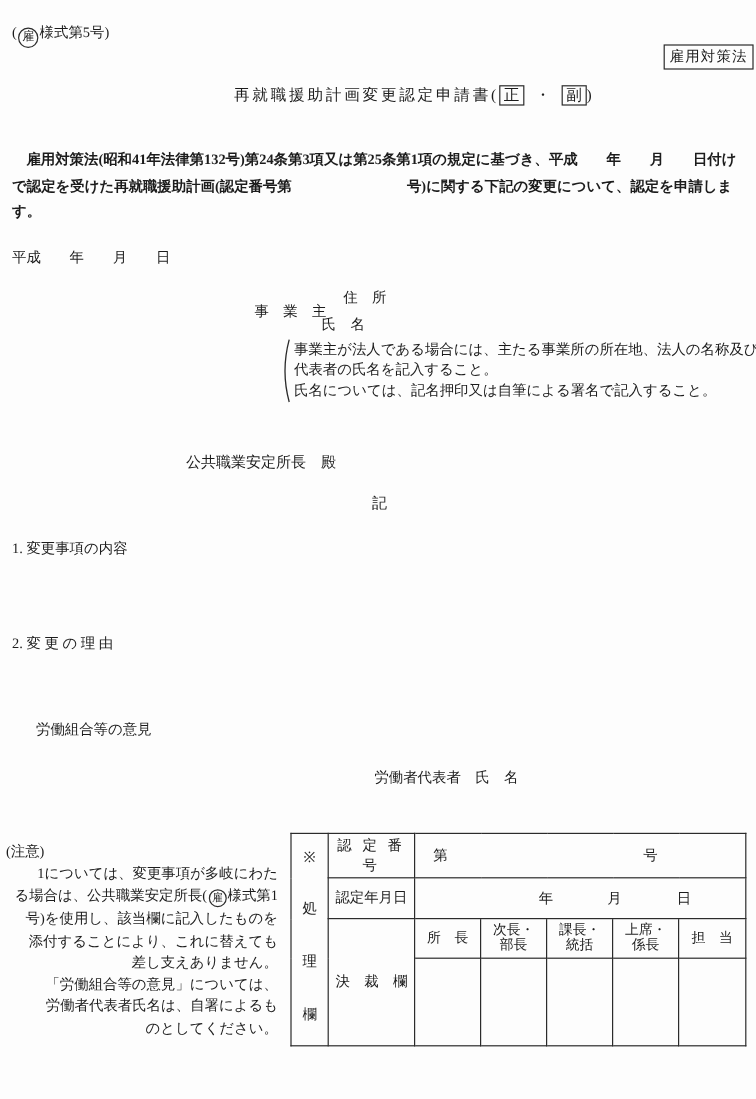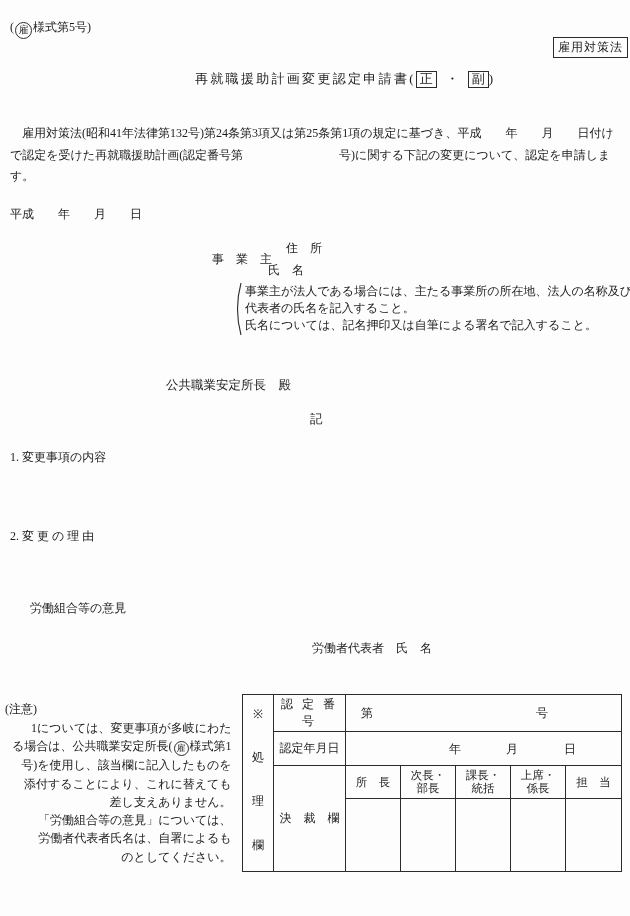--- a/index.html
+++ b/index.html
@@ -26,31 +26,31 @@
   }
   .law-badge {
     position:absolute; left:553px; top:37px;
     border:1px solid #2b2b2b; padding:1px 4px; letter-spacing:1px;
     font-size:12px; line-height:17px;
   }
 
   .title { left:195px; top:70px; font-size:13px; letter-spacing:2.3px; line-height:18px; }
   .title .dot { margin:0 9px; letter-spacing:0; }
 
-  .para { left:10px; top:123px; line-height:21.5px; }
+  .para { left:10px; top:123px; line-height:21.5px;font-weight:bold; }
   .date-line { left:10px; top:204px; line-height:20px; }
 
   .employer-label { left:212px; top:251px; }
   .employer-addr  { left:286px; top:240px; line-height:16px; }
   .employer-name  { left:268px; top:262px; line-height:16px; }
 
   .bracket-note { left:233px; top:282px; display:flex; align-items:stretch; }
   .bracket-note .txt { padding:1px 2px 0 3px; line-height:17px; white-space:nowrap; }
 
-  .addressee { left:166px; top:377px; font-size:12.5px; }
+  .addressee { left:155px; top:377px; font-size:12.5px; }
   .ki        { left:310px; top:411px; font-size:12.5px; }
   .item      { left:10px; }
   .item1     { top:449px; }
   .item2     { top:528px; }
   .union     { left:30px;  top:600px; }
   .workerrep { left:312px; top:640px; }
 
   .notes-heading { left:5px; top:700px; line-height:18px;text-align:right; }
   .notes-body    { left:12px; top:719px; line-height:18.3px; white-space:nowrap;text-align:right; }
 

